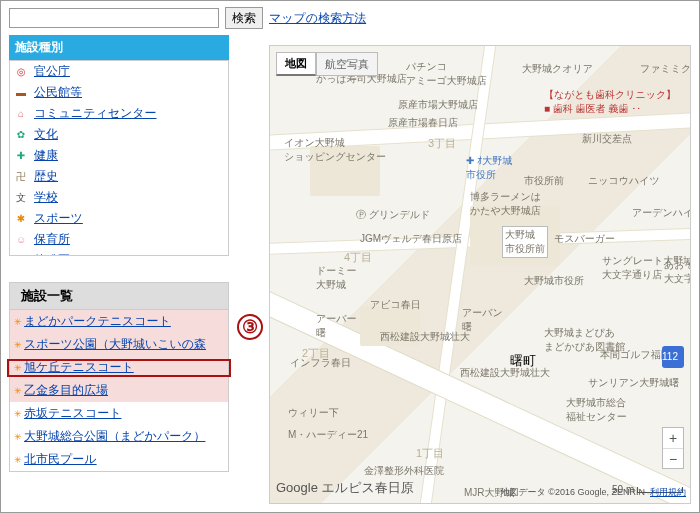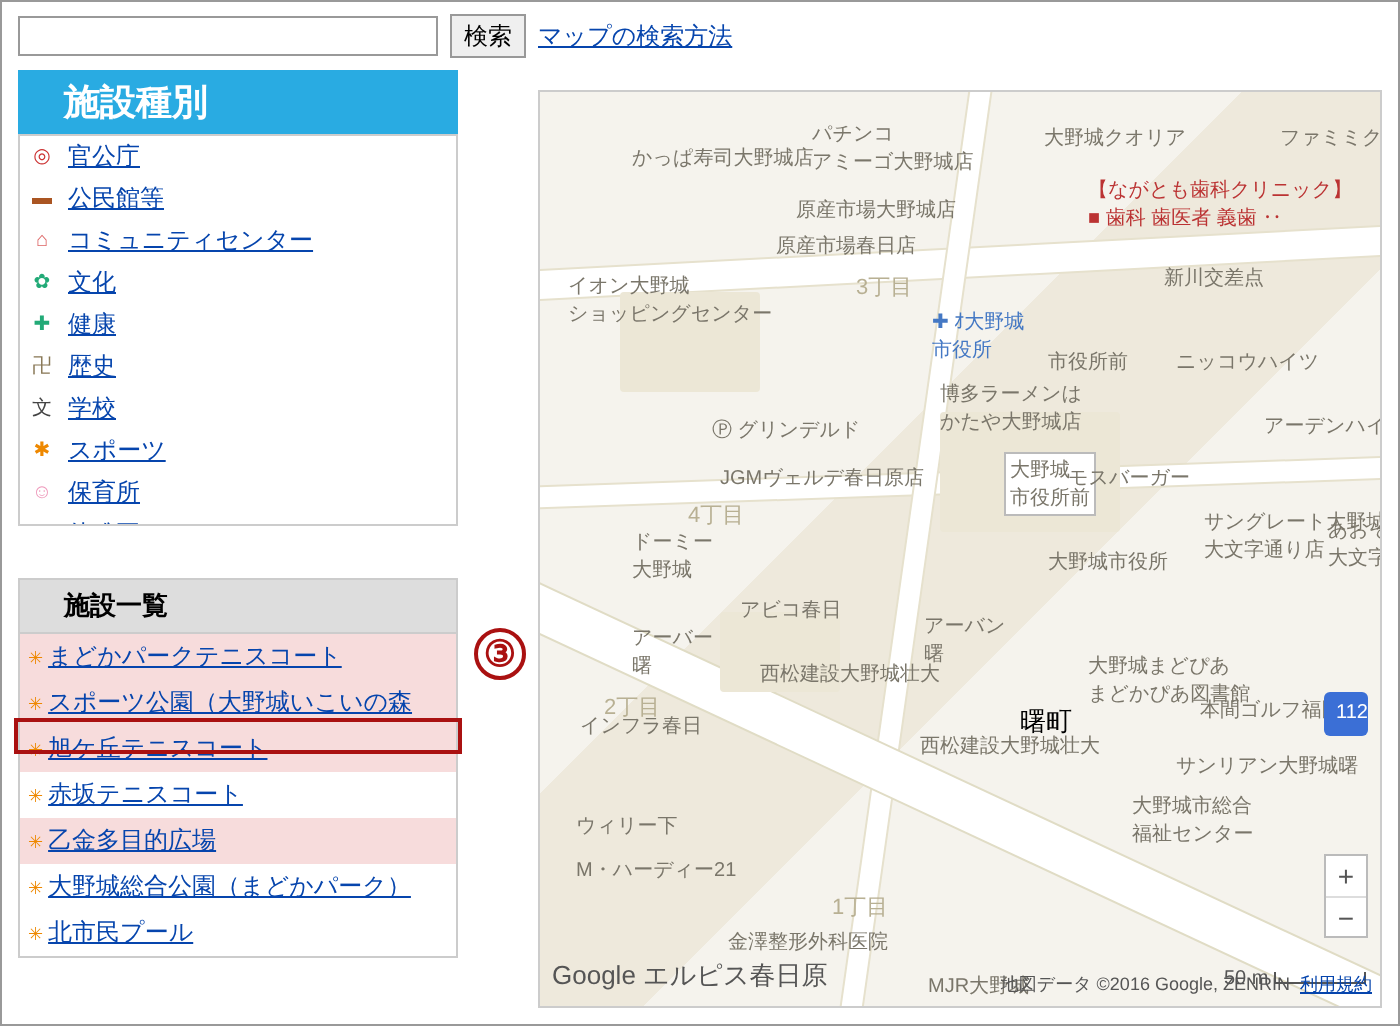--- a/index.html
+++ b/index.html
@@ -2,26 +2,26 @@
 <html><head>
 <meta charset="utf-8">
 <style>
 *{box-sizing:border-box;margin:0;padding:0}
 body{font-family:"MS PGothic","Hiragino Kaku Gothic Pro",Meiryo,sans-serif;font-size:12px;background:#fff;width:700px;height:513px;border:1px solid #999;position:relative;overflow:hidden}
 .top-bar{display:flex;align-items:center;gap:6px;padding:6px 8px}
 .top-bar input[type=text]{width:210px;height:20px;border:1px solid #999;padding:0 2px}
 .top-bar button{height:22px;padding:0 6px;font-size:12px;border:1px solid #999;background:#efefef;cursor:pointer}
 .top-bar a{color:#0645ad;text-decoration:underline;font-size:12px}
 .sidebar{position:absolute;left:8px;top:34px;width:220px}
-.panel-title{background:#29abe2;color:#fff;padding:4px 23px;font-weight:bold;font-size:18px}
+.panel-title{background:#29abe2;color:#fff;padding:4px 6px;font-weight:bold;font-size:12px}
 .cat-box{border:1px solid #ccc;background:#fff;height:196px;overflow-y:scroll}
 .cat-row{display:flex;align-items:center;gap:6px;padding:2px 4px}
 .cat-row .ico{width:14px;height:14px;display:inline-block;font-size:10px;line-height:14px;text-align:center;border-radius:2px}
 .cat-row a{color:#0645ad;font-size:12px}
-.list-title{background:#ddd;padding:4px 22px;font-weight:bold;font-size:13px;margin-top:26px;border:1px solid #ccc}
+.list-title{background:#ddd;padding:4px 11px;font-weight:bold;font-size:13px;margin-top:26px;border:1px solid #ccc}
 .fac-list{border:1px solid #ccc;border-top:none;background:#fff}
 .fac-list .item{padding:3px 4px}
 .fac-list .item.hl{background:#f7dcdc}
 .fac-list .item a{color:#0645ad;text-decoration:underline;font-size:12px}
 .map-wrap{position:absolute;left:268px;top:44px;right:8px;bottom:8px;border:1px solid #ccc;background:#f5f3ed;overflow:hidden}
 .map-bg{position:absolute;inset:0;background:
  linear-gradient(135deg,#f5f3ed 0 40%,#eee9dc 40% 58%,#f5f3ed 58% 100%);
 }
 .road{position:absolute;background:#fff;box-shadow:0 0 0 1px #e6e1cd}
 .road.h1{left:-20px;top:78px;width:480px;height:14px;transform:rotate(-3deg)}
@@ -40,21 +40,21 @@
 .zoom{position:absolute;right:6px;bottom:34px;width:22px;border:1px solid #bbb;background:#fff;z-index:5}
 .zoom div{height:20px;line-height:20px;text-align:center;font-size:14px;cursor:pointer;color:#555}
 .zoom div+div{border-top:1px solid #ddd}
 .scale{position:absolute;left:342px;bottom:8px;font-size:10px;color:#555;z-index:5}
 .scale .bar{display:inline-block;width:46px;height:6px;border:1px solid #555;border-top:none;vertical-align:middle;margin-left:3px}
 .attrib{position:absolute;right:4px;bottom:4px;font-size:9px;color:#555;z-index:5}
 .attrib a{color:#0645ad;text-decoration:underline}
 .glogo{position:absolute;left:6px;bottom:6px;font-family:Arial,sans-serif;font-size:13px;z-index:5;color:#555}
 .callout{position:absolute;left:236px;top:313px;width:26px;height:26px;border:2px solid #a11;border-radius:50%;color:#a11;font-size:18px;font-weight:bold;line-height:22px;text-align:center;background:#fff}
 .hl-row-border{position:absolute;left:6px;top:358px;width:224px;height:18px;border:2px solid #a11;pointer-events:none}
-.route-badge{position:absolute;right:6px;top:300px;width:22px;height:22px;background:#3b6fd6;color:#fff;border-radius:3px;font-size:10px;line-height:22px;text-align:right;z-index:5}
+.route-badge{position:absolute;right:6px;top:300px;width:22px;height:22px;background:#3b6fd6;color:#fff;border-radius:3px;font-size:10px;line-height:22px;text-align:left;z-index:5}
 </style>
 </head>
 <body>
 
 <div class="top-bar">
  <input type="text" placeholder="" style="">
  <button>検索</button>
  <a href="#">マップの検索方法</a>
 </div>
 
@@ -101,41 +101,45 @@
         <span class="ico" style="color: rgb(204, 102, 170);">✾</span>
         <a href="#">幼稚園</a>
       </div>
     </div>
 
  <div class="list-title">施設一覧</div>
  <div class="fac-list" id="fac-list">
       <div class="item hl"><span style="color: rgb(238, 136, 0); font-size: 9px;">✳ </span><a href="#">まどかパークテニスコート</a></div>
       <div class="item hl"><span style="color: rgb(238, 136, 0); font-size: 9px;">✳ </span><a href="#">スポーツ公園（大野城いこいの森</a></div>
       <div class="item hl"><span style="color: rgb(238, 136, 0); font-size: 9px;">✳ </span><a href="#">旭ケ丘テニスコート</a></div>
+      <div class="item hl"><span style="color: rgb(238, 136, 0); font-size: 9px;">✳ </span><a href="#">乙金多目的広場</a></div>
       <div class="item"><span style="color: rgb(238, 136, 0); font-size: 9px;">✳ </span><a href="#">赤坂テニスコート</a></div>
-      <div class="item hl"><span style="color: rgb(238, 136, 0); font-size: 9px;">✳ </span><a href="#">乙金多目的広場</a></div>
       <div class="item"><span style="color: rgb(238, 136, 0); font-size: 9px;">✳ </span><a href="#">大野城総合公園（まどかパーク）</a></div>
       <div class="item"><span style="color: rgb(238, 136, 0); font-size: 9px;">✳ </span><a href="#">北市民プール</a></div>
     </div>
 
 </div>
 
 <div class="hl-row-border"></div>
 <div class="callout">③</div>
 
 <div class="map-wrap">
  <div class="map-bg"></div>
  <div class="road h1"></div>
  <div class="road h2"></div>
  <div class="road v1"></div>
  <div class="road d1"></div>
  <div class="block" style="left:40px;top:100px;width:70px;height:50px"></div>
  <div class="block" style="left:200px;top:160px;width:90px;height:60px"></div>
  <div class="block" style="left:90px;top:260px;width:60px;height:40px"></div>
 
+ <div class="map-controls">
+  <button class="active">地図</button>
+  <button>航空写真</button>
+ </div>
 
  <span class="chome" style="left:158px;top:90px">3丁目</span>
  <span class="chome" style="left:238px;top:188px">2丁目</span>
  <span class="chome" style="left:74px;top:204px">4丁目</span>
  <span class="chome" style="left:32px;top:300px">2丁目</span>
  <span class="chome" style="left:146px;top:400px">1丁目</span>
  <span class="chome" style="left:240px;top:306px;font-size:13px;color:#000000">曙町</span>
 
  <span class="poi" style="left:46px;top:26px">かっぱ寿司大野城店</span>
  <span class="poi" style="left:136px;top:14px;white-space:pre">パチンコ
@@ -153,21 +157,21 @@
 市役所</span>
  <span class="poi" style="left:254px;top:128px">市役所前</span>
  <span class="poi" style="left:318px;top:128px">ニッコウハイツ</span>
  <span class="poi" style="left:86px;top:162px">Ⓟ グリンデルド</span>
  <span class="poi" style="left:200px;top:144px;white-space:pre">博多ラーメンは
 かたや大野城店</span>
  <span class="poi" style="left:362px;top:160px">アーデンハイツ</span>
  <span class="poi" style="left:90px;top:186px">JGMヴェルデ春日原店</span>
  <span class="poi" style="left:232px;top:180px;white-space:pre;background:#fff;border:1px solid #bbb;padding:1px 2px">大野城
 市役所前</span>
- <span class="poi" style="left:264px;top:186px">モスバーガー</span>
+ <span class="poi" style="left:284px;top:186px">モスバーガー</span>
  <span class="poi" style="left:332px;top:208px;white-space:pre">サングレート大野城
 大文字通り店</span>
  <span class="poi" style="left:394px;top:212px;white-space:pre">あおぞら
 大文字通</span>
  <span class="poi" style="left:46px;top:218px;white-space:pre">ドーミー
 大野城</span>
  <span class="poi" style="left:254px;top:228px">大野城市役所</span>
  <span class="poi" style="left:46px;top:266px;white-space:pre">アーバー
 曙</span>
  <span class="poi" style="left:100px;top:252px">アビコ春日</span>

